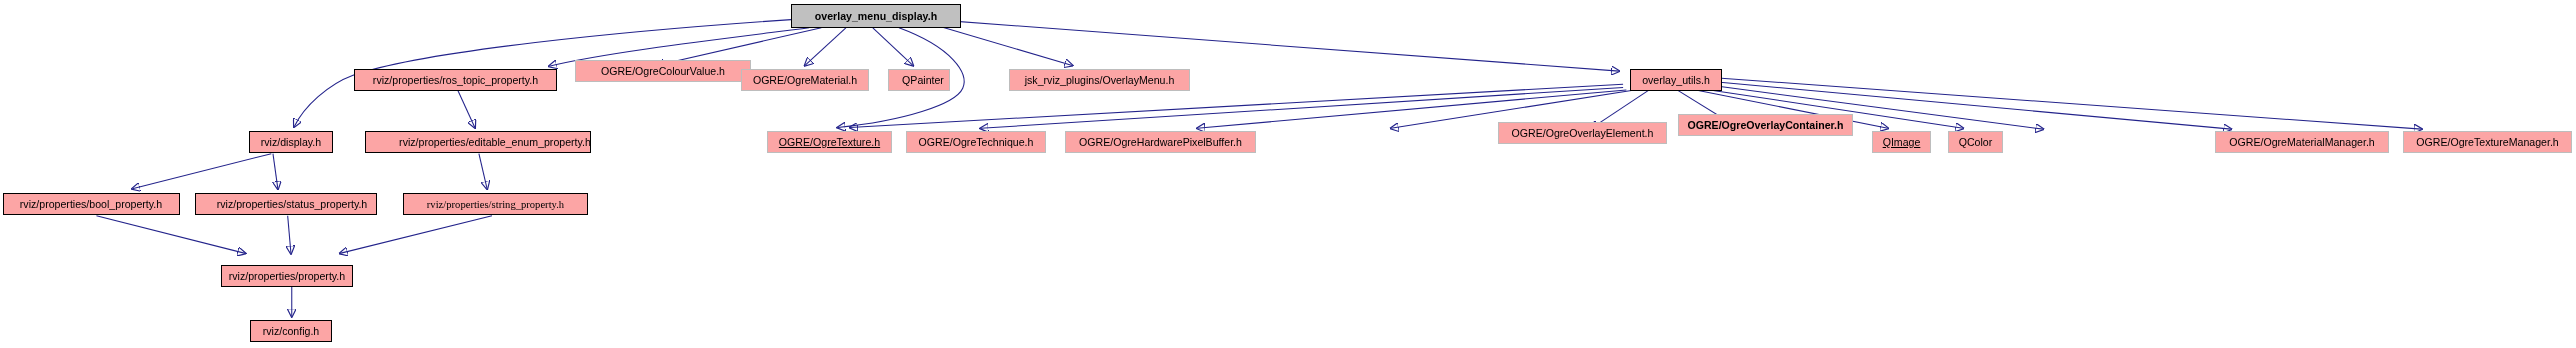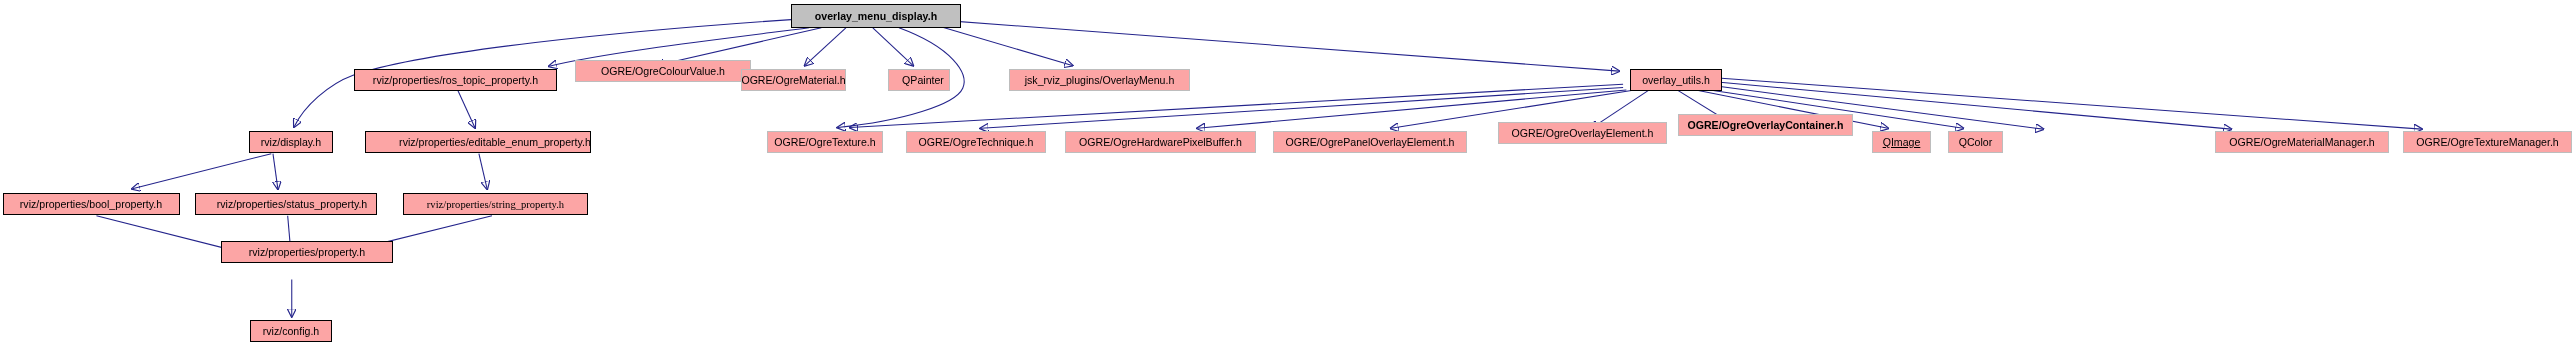--- a/index.html
+++ b/index.html
@@ -71,40 +71,39 @@
     <path marker-end="url(#arrow)" d="M 2092,110 L 2402,157"></path>
     <path marker-end="url(#arrow)" d="M 2098,105 L 2500,158"></path>
     <path marker-end="url(#arrow)" d="M 2098,100 L 2730,158"></path>
     <path marker-end="url(#arrow)" d="M 2098,95 L 2963,158"></path>
   </svg>
 
   <div class="node root" style="left:791px;  top:4.1px;   width:170px;font-weight:bold;">overlay_menu_display.h</div>
 
   <div class="node linked" style="left:354px;  top:69px;  width:203px;">rviz/properties/ros_topic_property.h</div>
   <div class="node" style="left:575px;  top:60px;  width:176px;">OGRE/OgreColourValue.h</div>
-  <div class="node" style="left:741px;  top:69px;  width:105px;">OGRE/OgreMaterial.h</div>
+  <div class="node" style="left:741px;  top:69px;  width:128px;">OGRE/OgreMaterial.h</div>
   <div class="node" style="left:888px; top:69px;  width:62px;padding-left:8px;">QPainter</div>
   <div class="node" style="left:1009px; top:69px;  width:181px;">jsk_rviz_plugins/OverlayMenu.h</div>
   <div class="node linked" style="left:1623px; top:69px;  width:92px;margin-left:7px;">overlay_utils.h</div>
 
   <div class="node linked" style="left:249px;  top:131px; width:84px;">rviz/display.h</div>
   <div class="node linked" style="left:365px;  top:131px; width:226px;padding-left:34px;">rviz/properties/editable_enum_property.h</div>
-  <div class="node" style="left:767px;  top:131px; width:116px;">OGRE/OgreTexture.h</div>
+  <div class="node" style="left:767px;  top:131px; width:125px;text-decoration:underline;">OGRE/OgreTexture.h</div>
   <div class="node" style="left:906px; top:131px; width:140px;text-align:right;">OGRE/OgreTechnique.h</div>
   <div class="node" style="left:1065px; top:131px; width:191px;">OGRE/OgreHardwarePixelBuffer.h</div>
-  <div class="node" style="left:1273px; top:131px; width:194px;">OGRE/OgrePanelOverlayElement.h</div>
   <div class="node" style="left:1490px; top:122px; width:169px;margin-left:8px;">OGRE/OgreOverlayElement.h</div>
   <div class="node" style="left:1678px; top:114px; width:175px;font-weight:bold;">OGRE/OgreOverlayContainer.h</div>
   <div class="node" style="left:1872px; top:131px; width:59px;text-decoration:underline;">QImage</div>
   <div class="node" style="left:1948px; top:131px; width:55px;">QColor</div>
   <div class="node" style="left:2215px; top:131px; width:174px;">OGRE/OgreMaterialManager.h</div>
   <div class="node" style="left:2403px; top:131px; width:169px;">OGRE/OgreTextureManager.h</div>
 
   <div class="node linked" style="left:2.5px;    top:193px; width:177px;">rviz/properties/bool_property.h</div>
   <div class="node linked" style="left:195px;  top:193px; width:182px;padding-left:12px;">rviz/properties/status_property.h</div>
   <div class="node linked" style="left:403px;  top:193px; width:185px;font-family:Liberation Serif, serif;">rviz/properties/string_property.h</div>
 
-  <div class="node linked" style="left:221px;  top:241px; width:172px;">rviz/properties/property.h</div>
+  <div class="node linked" style="left:221px;  top:265px; width:132px;">rviz/properties/property.h</div>
 
   <div class="node linked" style="left:250px;  top:320px; width:82px;">rviz/config.h</div>
 
 </div>
 
 
 </body></html>

